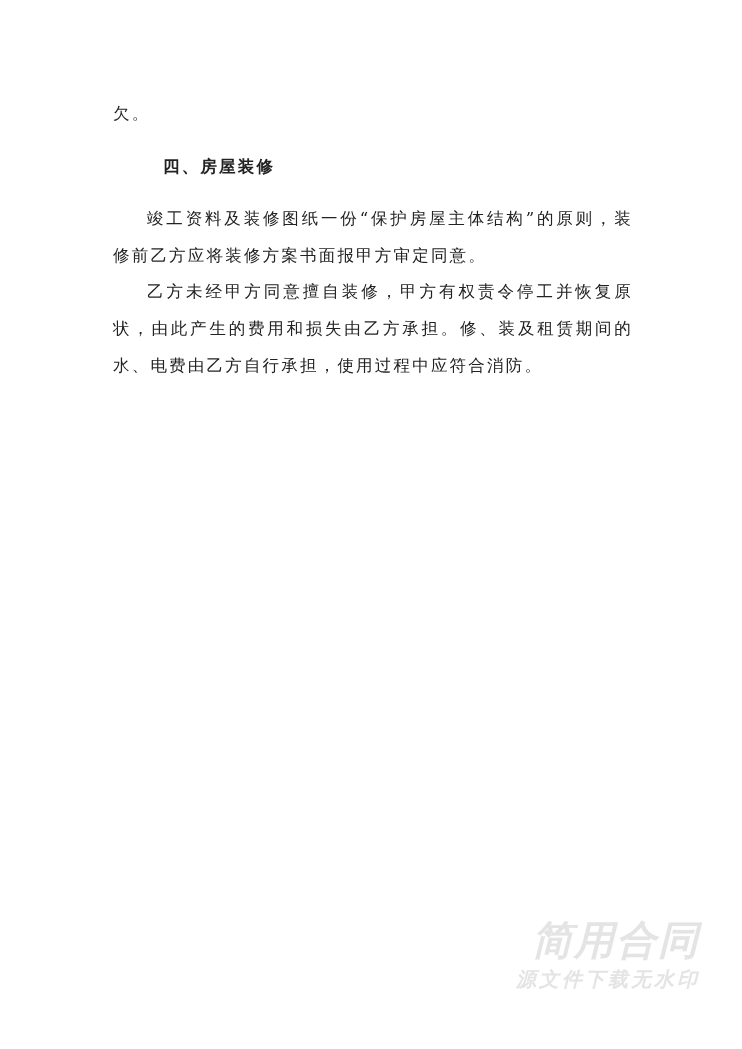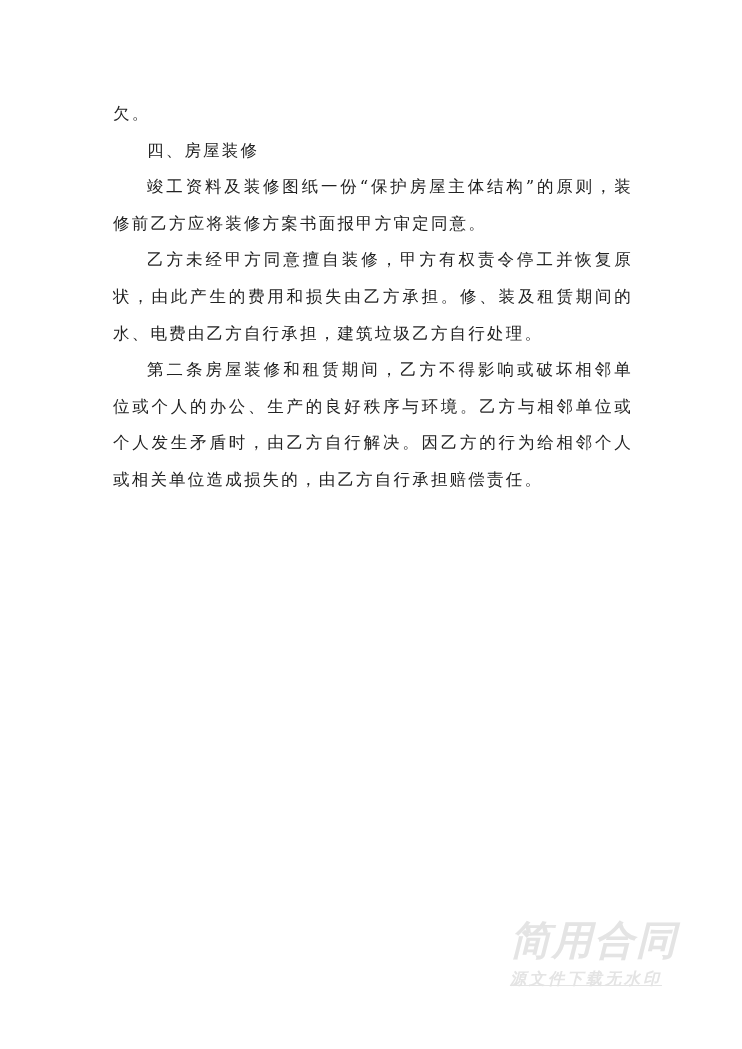--- a/index.html
+++ b/index.html
@@ -8,38 +8,37 @@
       position: absolute; left: 0; top: 0; width: 742px; height: 1049px; background: #fff;
     }
     .content {
       position: absolute; left: 113px; top: 96px; width: 520px;
       font-family: "DejaVu Serif", "Liberation Serif", serif;
       font-size: 16.5px; color: #222; letter-spacing: 2.2px;
       line-height: 36.6px;
     }
     .para { margin: 0; text-indent: 34px; text-align: justify; }
     .para.noindent { text-indent: 0; }
-    .heading { margin: 0; text-indent: 34px; }
+    .heading { margin: 16px; text-indent: 34px; font-weight: bold; }
     .watermark {
       position: absolute; left: 510px; top: 918px; width: 190px;
       font-family: "DejaVu Sans", "Liberation Sans", sans-serif;
-      color: #e4e4e4; font-style: italic; text-align: left;
+      color: #e4e4e4; font-style: italic; text-align: right;
     }
     .wm-main { font-size: 40px; font-weight: bold; letter-spacing: 2px; line-height: 44px; }
-    .wm-sub { font-size: 16px; font-weight: bold; letter-spacing: 3px; line-height: 26px; margin-top: 4px; text-decoration: underline; }
+    .wm-sub { font-size: 20px; font-weight: bold; letter-spacing: 3px; line-height: 26px; margin-top: 4px; }
   </style>
 </head>
 <body>
 
 <div class="page">
   <div class="content">
     <p class="para noindent">欠。</p>
     <p class="heading">四、房屋装修</p>
     <p class="para">竣工资料及装修图纸一份“保护房屋主体结构”的原则，装修前乙方应将装修方案书面报甲方审定同意。</p>
-    <p class="para">乙方未经甲方同意擅自装修，甲方有权责令停工并恢复原状，由此产生的费用和损失由乙方承担。修、装及租赁期间的水、电费由乙方自行承担，建筑垃圾乙方自行处理。</p>
-    <p class="para">第二条房屋装修和租赁期间，乙方不得影响或破坏相邻单位或个人的办公、生产的良好秩序与环境。乙方与相邻单位或个人发生矛盾时，由乙方自行解决。因乙方的行为给相邻个人或相关单位造成损失的，由乙方自行承担赔偿责任。</p>
+    <p class="para">乙方未经甲方同意擅自装修，甲方有权责令停工并恢复原状，由此产生的费用和损失由乙方承担。修、装及租赁期间的水、电费由乙方自行承担，使用过程中应符合消防。</p>
   </div>
 
   <div class="watermark">
     <div class="wm-main">简用合同</div>
     <div class="wm-sub">源文件下载无水印</div>
   </div>
 </div>
 
 </body></html>

